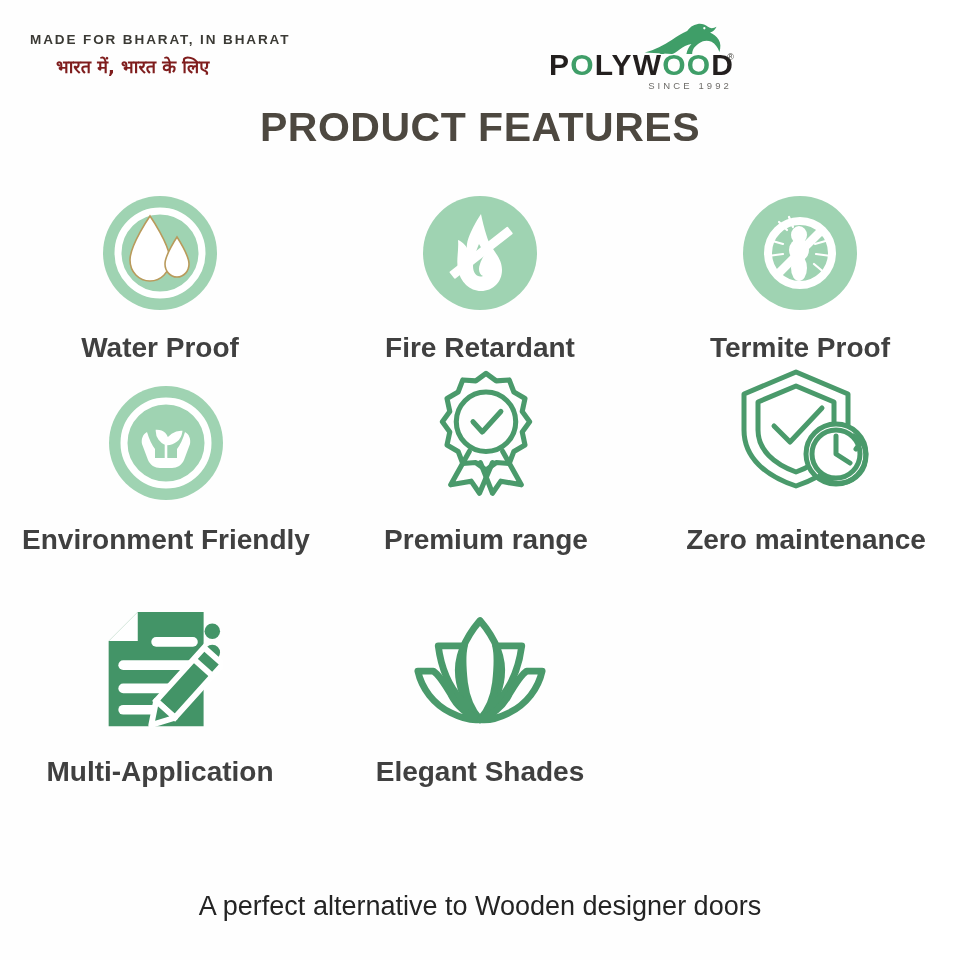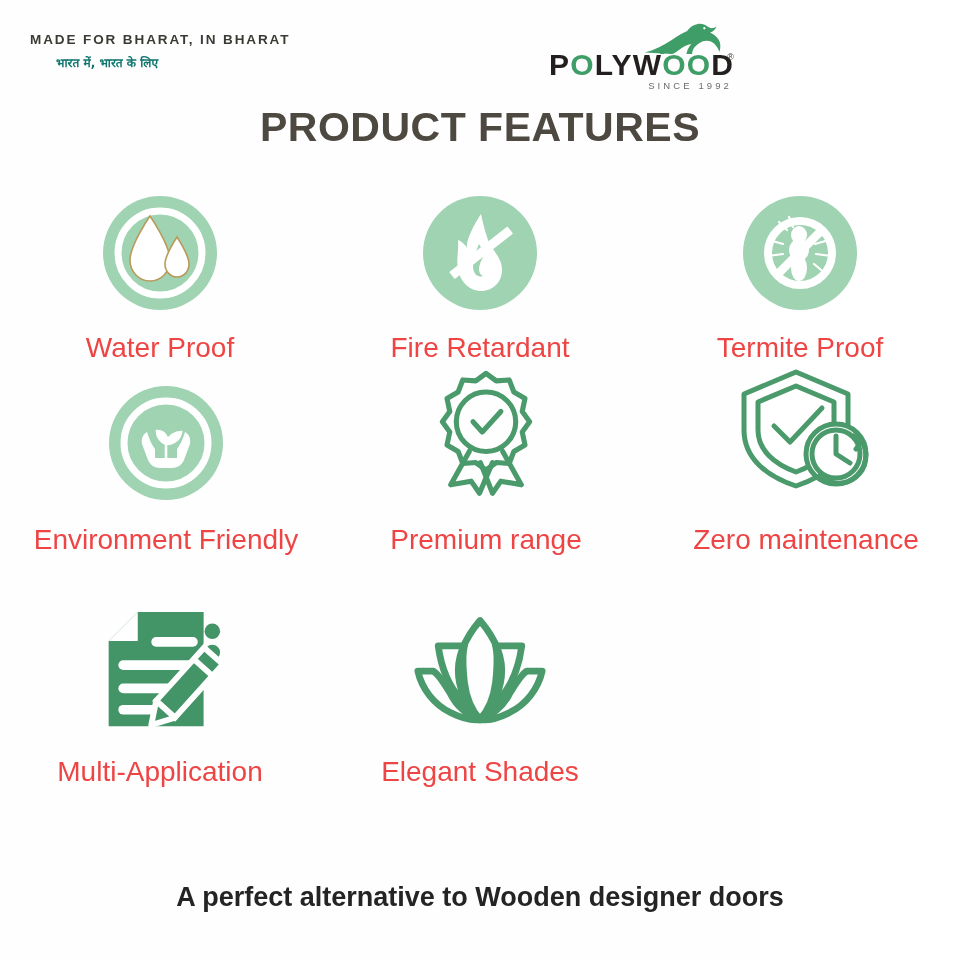--- a/index.html
+++ b/index.html
@@ -29,23 +29,23 @@
   .tagline-en {
     font-family: "Liberation Sans", sans-serif;
     font-size: 13.5px;
     font-weight: bold;
     letter-spacing: 1.9px;
     color: #3b3a35;
     white-space: nowrap;
   }
   .tagline-hi {
     font-family: "DejaVu Sans", sans-serif;
-    font-size: 12px;
-    font-weight: bold;
-    color: #0f766e;
+    font-size: 18px;
+    font-weight: bold;
+    color: #7f1d1d;
     margin-top: 7px;
     margin-left: 26px;
     white-space: nowrap;
   }
 
   .brand {
     position: absolute;
     right: 26px;
     top: 22px;
     width: 190px;
@@ -133,22 +133,22 @@
     display: flex;
     align-items: flex-end;
     justify-content: center;
   }
   .row-1 .icon-slot { height: 118px; }
   .row-2 .icon-slot { height: 140px; }
   .row-3 .icon-slot { height: 130px; }
 
   .feature-label {
     font-family: "Liberation Sans", sans-serif;
-    font-weight: normal;
-    color: #ef4444;
+    font-weight: bold;
+    color: #404040;
     white-space: nowrap;
     text-align: left;
   }
   .row-1 .feature-label { font-size: 28px; margin-top: 22px; }
   .row-2 .feature-label { font-size: 28px; margin-top: 24px; }
   .row-3 .feature-label { font-size: 28px; margin-top: 20px; }
 
   
   .badge {
     width: 114px;
@@ -156,27 +156,27 @@
     border-radius: 50%;
     background: #9fd3b2;
     display: flex;
     align-items: center;
     justify-content: center;
   }
 
   
   .footer-note {
     position: absolute;
-    bottom: 47px;
+    bottom: 38px;
     left: 0;
     width: 960px;
     text-align: center;
     font-family: "Liberation Sans", sans-serif;
     font-size: 27px;
-    font-weight: bold;
+    font-weight: normal;
     color: #242424;
   }
 </style>
 </head>
 <body>
 
 <div id="page">
 
   <div class="tagline">
     <div class="tagline-en">MADE FOR BHARAT, IN BHARAT</div>

